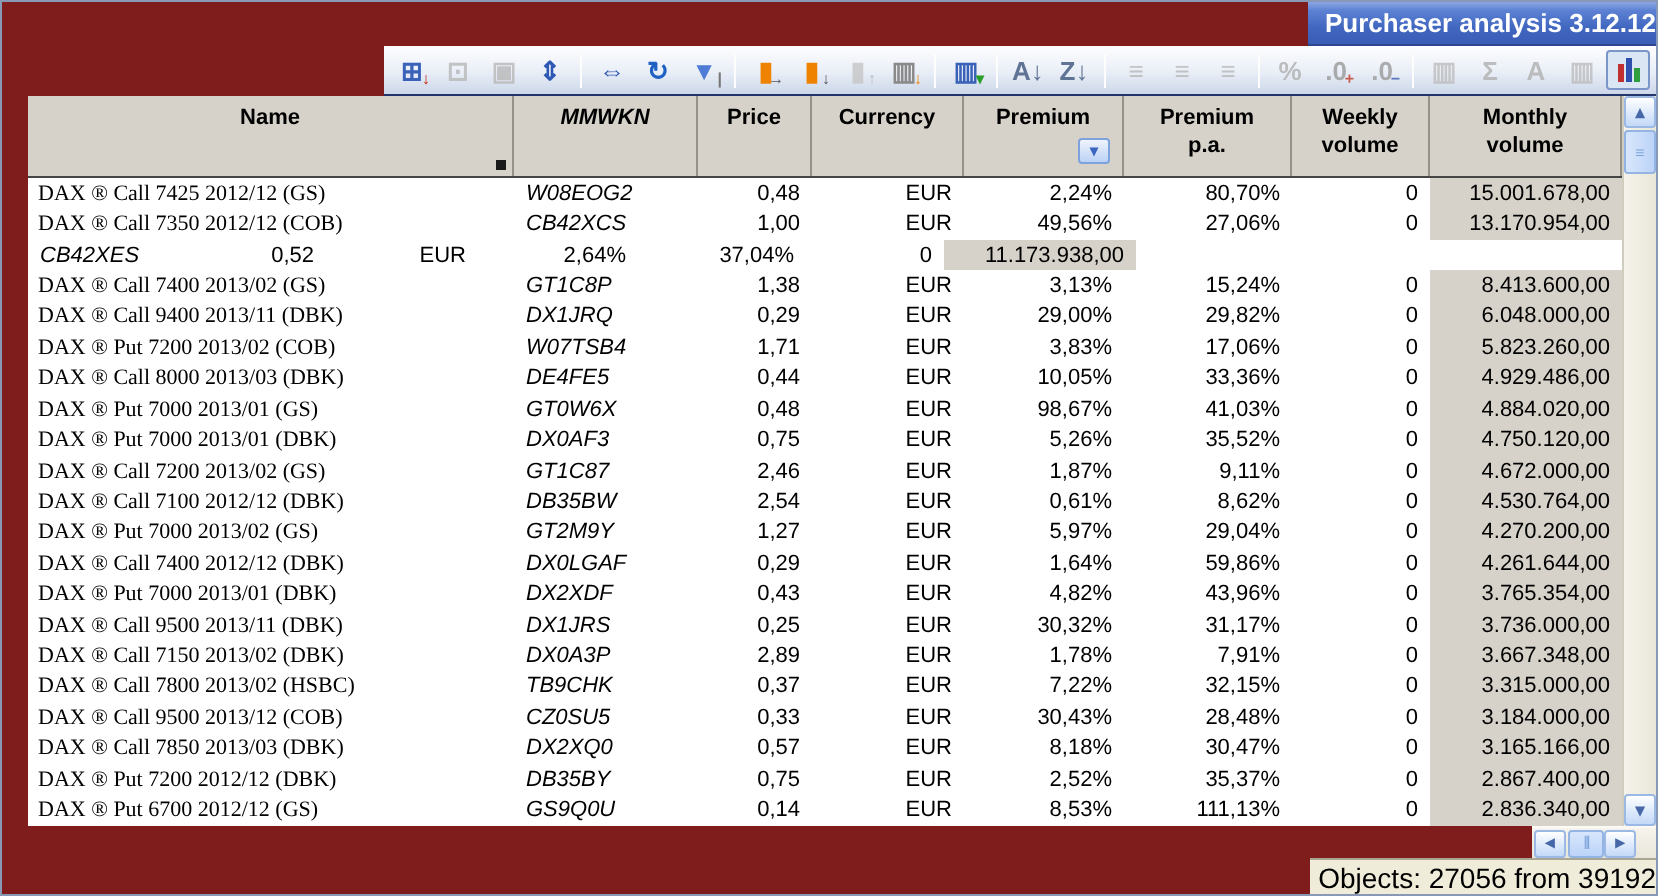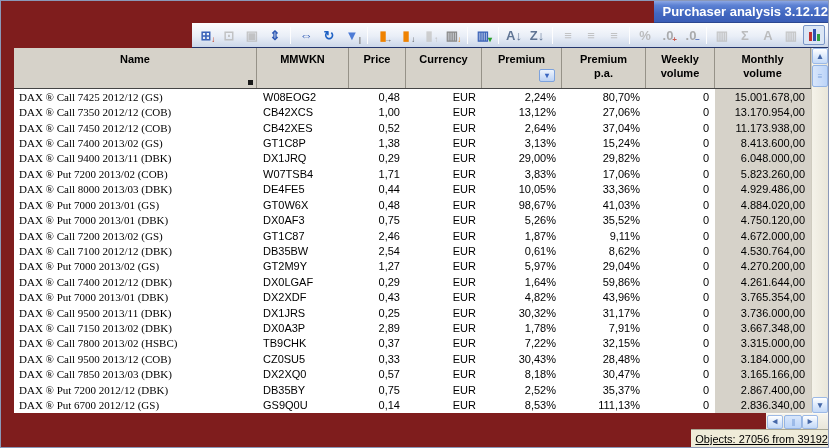--- a/index.html
+++ b/index.html
@@ -73,21 +73,21 @@
   .row { display:flex; height:15.43px; }
   .cell {
     height:100%; display:flex; align-items:center;
     font-size:11px; color:#000; padding:0 6px;
     white-space:nowrap; overflow:hidden;
   }
   .al-l { justify-content:flex-start; }
   .al-r { justify-content:flex-end; }
 
   .c0 { width:243px; flex:0 0 243px; }
-  .c1 { width:92px;  flex:0 0 92px; }
+  .c1 { width:92px;  flex:0 0 92px;font-style:italic; }
   .c2 { width:57px;  flex:0 0 57px; }
   .c3 { width:76px;  flex:0 0 76px; }
   .c4 { width:80px;  flex:0 0 80px; }
   .c5 { width:84px;  flex:0 0 84px; }
   .c6 { width:69px;  flex:0 0 69px; }
   .c7 { width:96px;  flex:0 0 96px; }
   .cell.c0 { padding-left:5px;font-family:Liberation Serif, serif; }
   .cell.c7 { background:#d6d2c9; }
 
   
@@ -126,21 +126,21 @@
     display:flex; align-items:center; justify-content:center;
   }
   .htrack { flex:1; }
   .hend { width:9px; flex:0 0 9px; }
 
   
   .statusbar {
     height:19px; flex:0 0 19px;
     background:#efecd9; border-top:1px solid #a9a794;
     display:flex; align-items:center; padding-left:4px;
-    font-size:11px; color:#000;text-decoration:underline;
+    font-size:14px; color:#000;
   }
 </style>
 </head>
 <body>
 
 <div class="window">
 
   <div class="titlebar">
     <span>Purchaser analysis 3.12.12</span>
   </div>
@@ -285,27 +285,26 @@
             <div class="cell c4 al-r">2,24%</div>
             <div class="cell c5 al-r">80,70%</div>
             <div class="cell c6 al-r">0</div>
             <div class="cell c7 al-r">15.001.678,00</div>
           </div>
           <div class="row">
             <div class="cell c0 al-l">DAX ® Call 7350 2012/12 (COB)</div>
             <div class="cell c1 al-l">CB42XCS</div>
             <div class="cell c2 al-r">1,00</div>
             <div class="cell c3 al-r">EUR</div>
-            <div class="cell c4 al-r">13,12%</div>
+            <div class="cell c4 al-r">49,56%</div>
             <div class="cell c5 al-r">27,06%</div>
             <div class="cell c6 al-r">0</div>
             <div class="cell c7 al-r">13.170.954,00</div>
           </div>
           <div class="row">
-            <div class="cell c0 al-l">DAX ® Call 7450 2012/12 (COB)</div>
             <div class="cell c1 al-l">CB42XES</div>
             <div class="cell c2 al-r">0,52</div>
             <div class="cell c3 al-r">EUR</div>
             <div class="cell c4 al-r">2,64%</div>
             <div class="cell c5 al-r">37,04%</div>
             <div class="cell c6 al-r">0</div>
             <div class="cell c7 al-r">11.173.938,00</div>
           </div>
           <div class="row">
             <div class="cell c0 al-l">DAX ® Call 7400 2013/02 (GS)</div>

